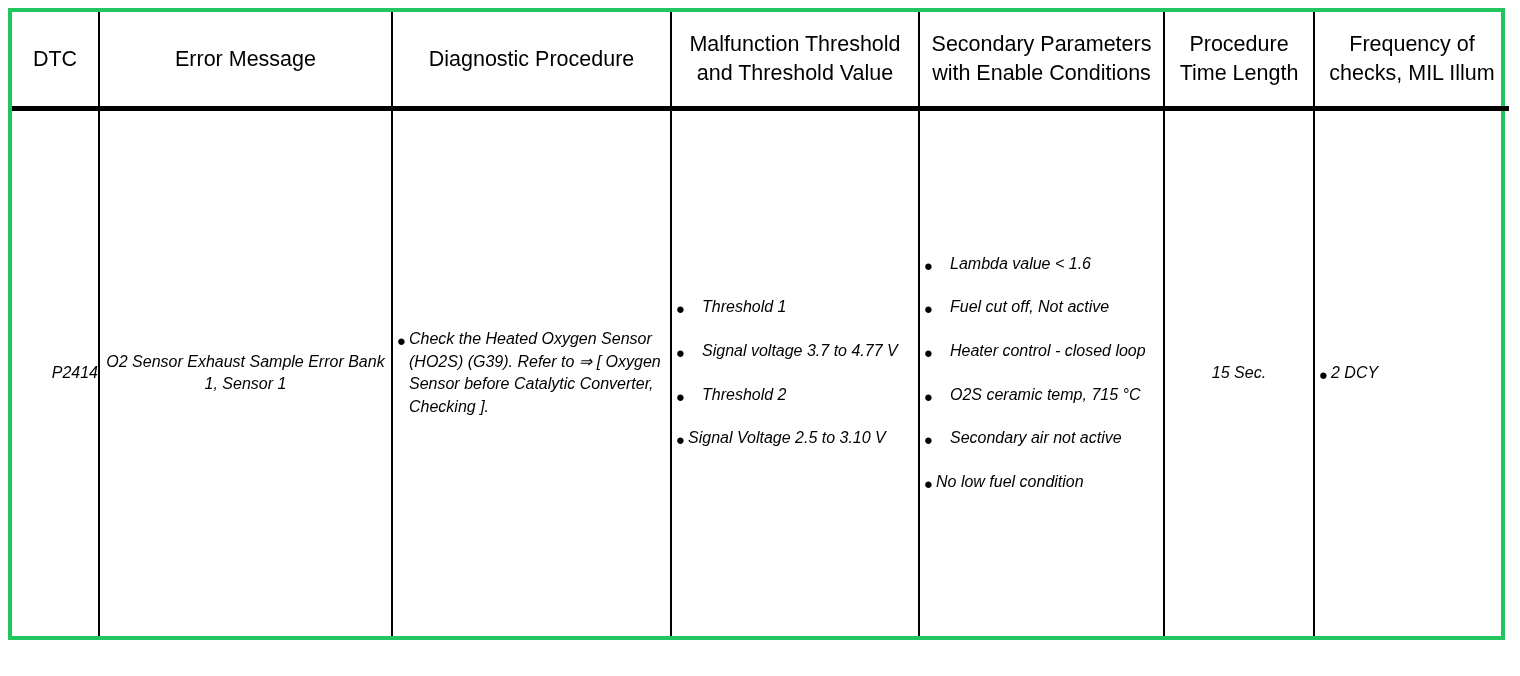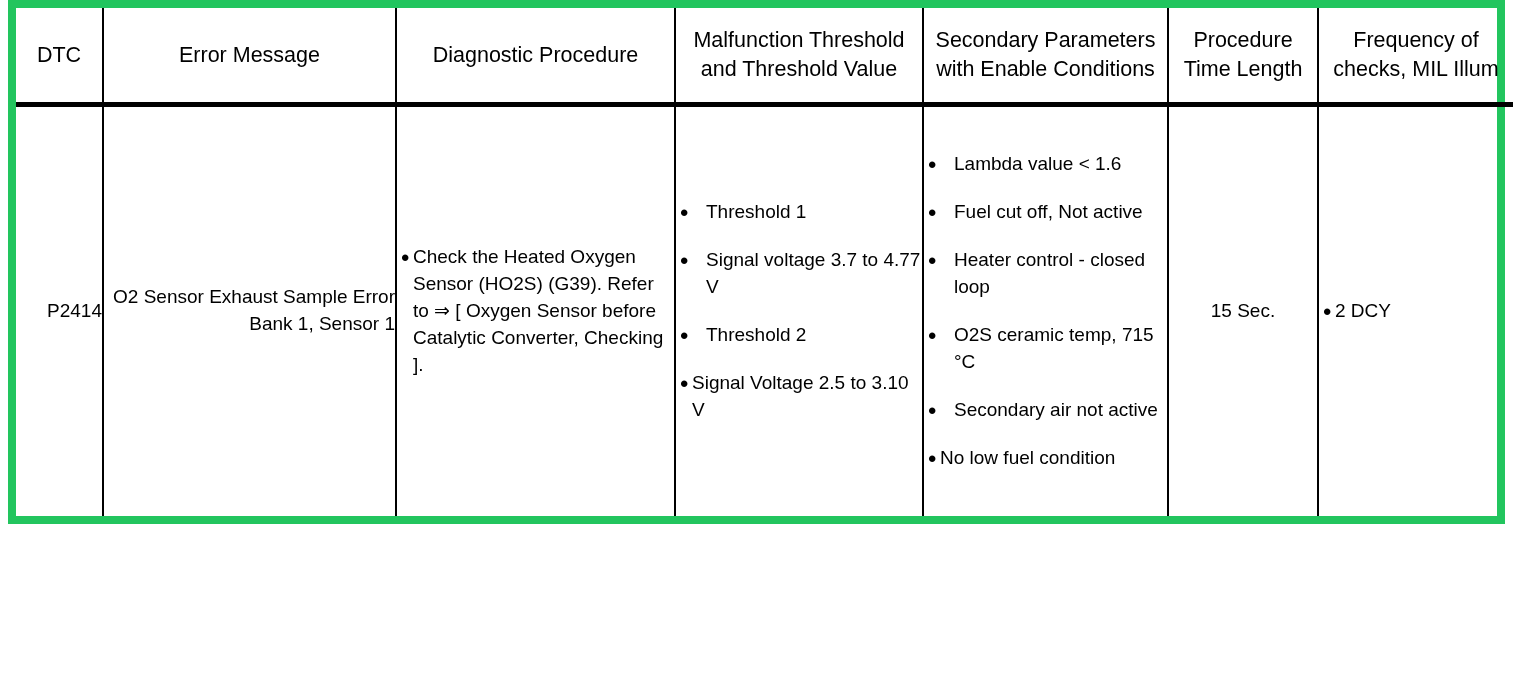--- a/index.html
+++ b/index.html
@@ -11,25 +11,25 @@
     width: 1520px;
     height: 676px;
     font-family: "Liberation Sans", sans-serif;
     color: #000000;
     overflow: hidden;
   }
 
   #table-wrap {
     position: absolute;
     left: 8px;
-    top: 0;
+    top: 8px;
     width: 1497px;
-    height: 524px;
+    height: 632px;
     box-sizing: border-box;
-    border: 8px solid #22c55e;
+    border: 4px solid #22c55e;
   }
 
   table.dtc-table {
     width: 100%;
     height: 100%;
     border-collapse: collapse;
     table-layout: fixed;
   }
 
   table.dtc-table th,
@@ -48,41 +48,42 @@
     text-align: center;
     font-weight: bold;
     font-size: 21.5px;
     line-height: 1.32;
     padding: 6px 8px 8px 8px;
     height: 96px;
     box-sizing: border-box;
   }
 
   tbody td {
-    font-size: 19px;
+    font-size: 16px;
     line-height: 1.42;
     padding: 6px 10px;
     box-sizing: border-box;
+    font-style: italic;
   }
 
   
   .col-dtc       { width: 87px;  }
   .col-error     { width: 293px; }
   .col-diag      { width: 279px; }
   .col-malf      { width: 248px; }
   .col-sec       { width: 245px; }
   .col-mon       { width: 150px; }
   .col-freq      { width: 195px; }
 
   td.cell-dtc {
     text-align: right;
     padding-left: 11px;
   }
   td.cell-error {
-    text-align: right;
+    text-align: center;
     padding-left: 14px;
     padding-right: 6px;
   }
   td.cell-mon {
     text-align: center;
     padding-left: 11px;
   }
 
   td.top-align { vertical-align: top; }
 

